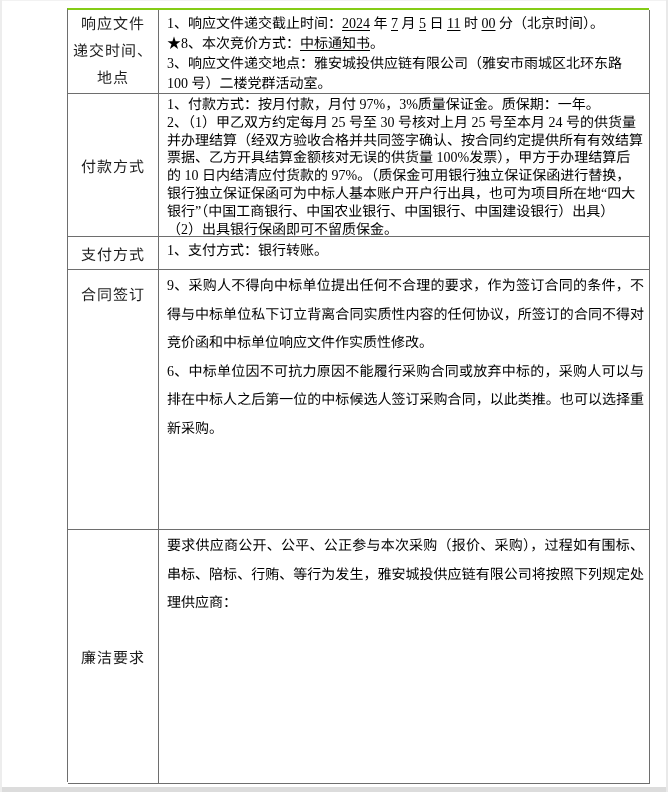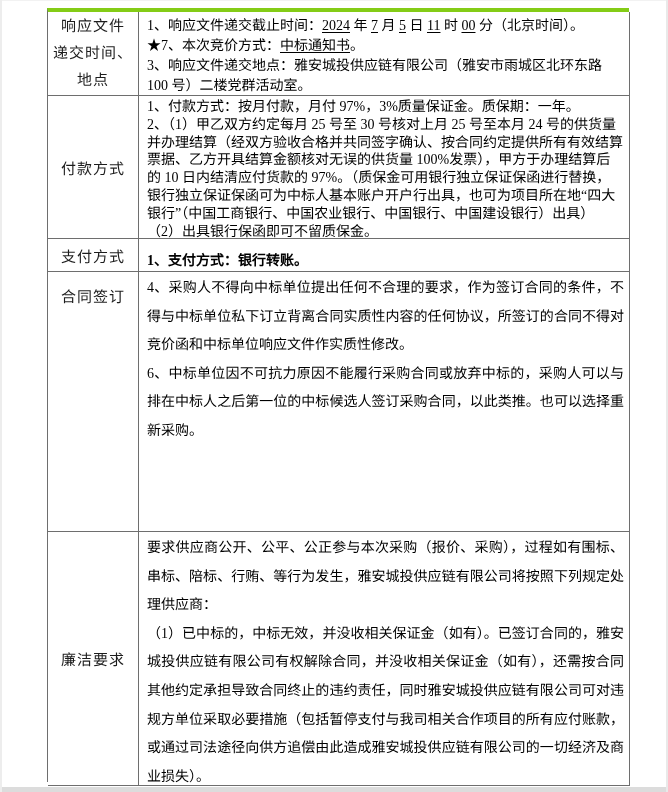--- a/index.html
+++ b/index.html
@@ -12,26 +12,26 @@
     position: relative;
     width: 668px; height: 792px;
     background: #ffffff;
     overflow: hidden;
     
     box-shadow: inset 2px 0 0 #ededed, inset -2px 0 0 #e9e9e9, inset 0 -5px 0 #dcdcdc, inset 0 1px 0 #f2f2f2;
     color: #212121;
   }
   .doc-table {
     position: absolute;
-    left: 47px; top: 8px;
+    left: 67px; top: 8px;
     width: 582px; height: 774px;
     display: grid;
     grid-template-columns: 91px 491px;
     grid-template-rows: 84px 143px 33px 260px 254px;
-    border-top: 4px solid #84cc16;
+    border-top: 2px solid #84cc16;
     border-left: 1px solid #6e6e6e;
     box-sizing: border-box;
     font-size: 14px;
   }
   .cell {
     border-right: 1px solid #6e6e6e;
     border-bottom: 1px solid #6e6e6e;
     box-sizing: border-box;
     overflow: hidden;
   }
@@ -54,64 +54,63 @@
     padding: 2px 5px 2px 8px;
   }
   .content-cell p {
     margin: 0;
     color: #000000;
   }
   
   .r1 p { line-height: 20px; }
   .r1.content-cell { padding-top: 4px; }
   .r2 p { line-height: 17.8px; }
-  .r3.content-cell { display: flex; align-items: flex-end; font-weight: bold; }
+  .r3.content-cell { display: flex; align-items: flex-start; }
   .r4 p, .r5 p {
     line-height: 28.6px;
     text-align: justify;
   }
   .u {
     text-decoration: underline;
     text-underline-offset: 2px;
   }
 </style>
 </head>
 <body>
 
 <div class="page">
   <div class="doc-table">
 
     <div class="cell label-cell lines3">响应文件
 递交时间、
 地点</div>
     <div class="cell content-cell r1">
       <p><span>1、响应文件递交截止时间：</span><span class="u">2024</span><span> 年 </span><span class="u">7</span><span> 月 </span><span class="u">5</span><span> 日 </span><span class="u">11</span><span> 时 </span><span class="u">00</span><span> 分（北京时间）。</span></p>
-      <p><span>★7、本次竞价方式：</span><span class="u">中标通知书</span><span>。</span></p>
+      <p><span>★8、本次竞价方式：</span><span class="u">中标通知书</span><span>。</span></p>
       <p>3、响应文件递交地点：雅安城投供应链有限公司（雅安市雨城区北环东路 100 号）二楼党群活动室。</p>
     </div>
 
     <div class="cell label-cell">付款方式</div>
     <div class="cell content-cell r2">
       <p>1、付款方式：按月付款，月付 97%，3%质量保证金。质保期：一年。</p>
       <p>2、（1）甲乙双方约定每月 25 号至 30 号核对上月 25 号至本月 24 号的供货量并办理结算（经双方验收合格并共同签字确认、按合同约定提供所有有效结算票据、乙方开具结算金额核对无误的供货量 100%发票），甲方于办理结算后的 10 日内结清应付货款的 97%。（质保金可用银行独立保证保函进行替换，银行独立保证保函可为中标人基本账户开户行出具，也可为项目所在地“四大银行”（中国工商银行、中国农业银行、中国银行、中国建设银行）出具）</p>
       <p>（2）出具银行保函即可不留质保金。</p>
     </div>
 
     <div class="cell label-cell">支付方式</div>
     <div class="cell content-cell r3">
       <p>1、支付方式：银行转账。</p>
     </div>
 
     <div class="cell label-cell top-align">合同签订</div>
     <div class="cell content-cell r4">
-      <p>4、采购人不得向中标单位提出任何不合理的要求，作为签订合同的条件，不得与中标单位私下订立背离合同实质性内容的任何协议，所签订的合同不得对竞价函和中标单位响应文件作实质性修改。</p>
+      <p>9、采购人不得向中标单位提出任何不合理的要求，作为签订合同的条件，不得与中标单位私下订立背离合同实质性内容的任何协议，所签订的合同不得对竞价函和中标单位响应文件作实质性修改。</p>
       <p>6、中标单位因不可抗力原因不能履行采购合同或放弃中标的，采购人可以与排在中标人之后第一位的中标候选人签订采购合同，以此类推。也可以选择重新采购。</p>
     </div>
 
     <div class="cell label-cell">廉洁要求</div>
     <div class="cell content-cell r5">
       <p>要求供应商公开、公平、公正参与本次采购（报价、采购），过程如有围标、串标、陪标、行贿、等行为发生，雅安城投供应链有限公司将按照下列规定处理供应商：</p>
-      <p>（1）已中标的，中标无效，并没收相关保证金（如有）。已签订合同的，雅安城投供应链有限公司有权解除合同，并没收相关保证金（如有），还需按合同其他约定承担导致合同终止的违约责任，同时雅安城投供应链有限公司可对违规方单位采取必要措施（包括暂停支付与我司相关合作项目的所有应付账款，或通过司法途径向供方追偿由此造成雅安城投供应链有限公司的一切经济及商业损失）。</p>
 
     </div>
 
   </div>
 </div>
 
 </body></html>

